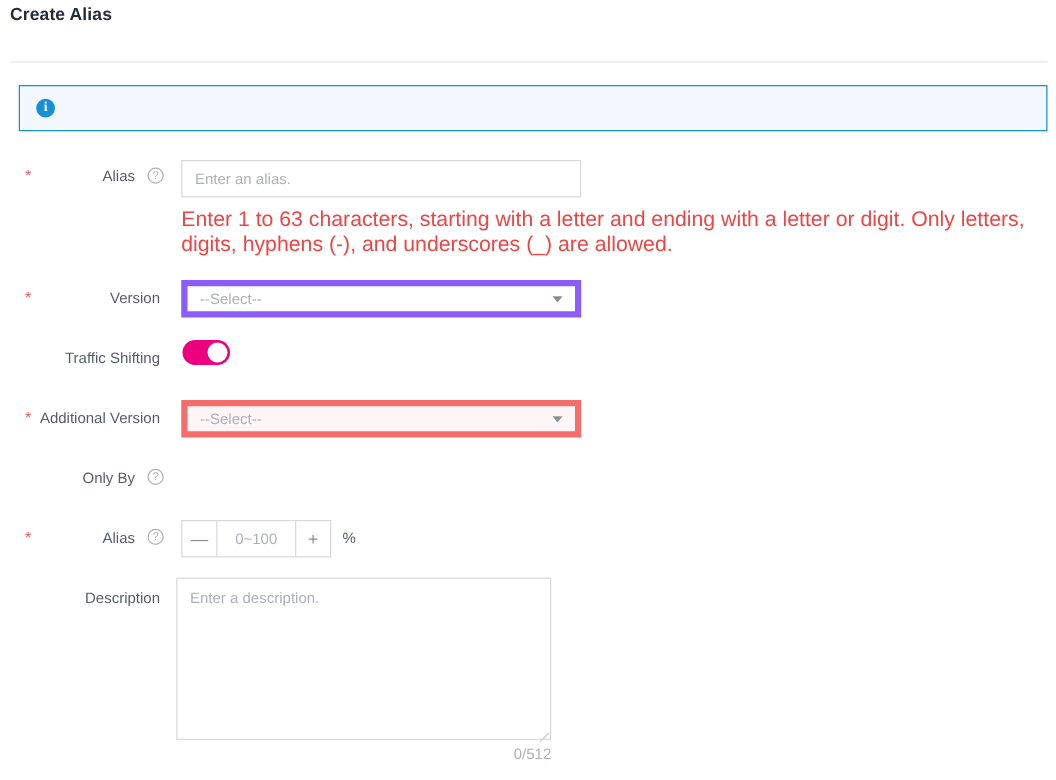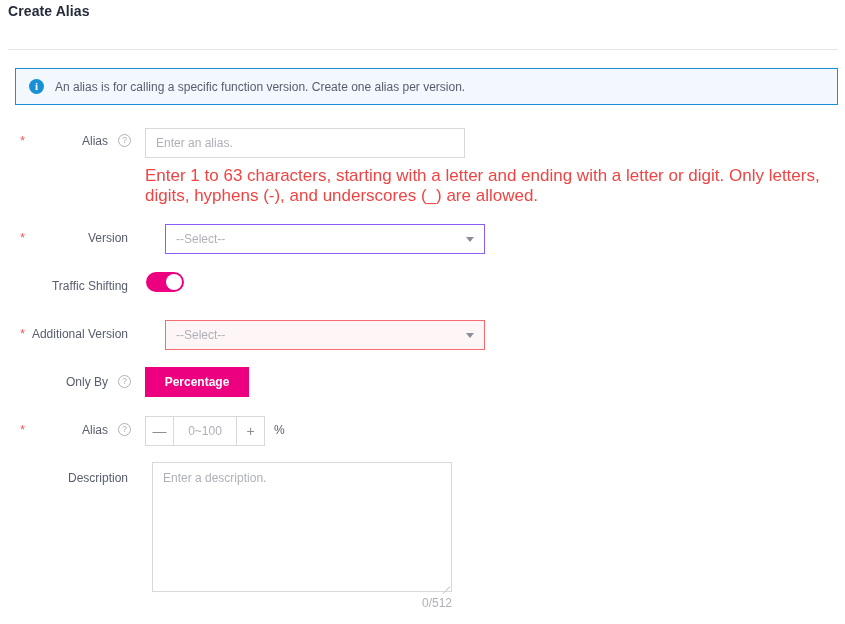--- a/index.html
+++ b/index.html
@@ -135,27 +135,26 @@
     font-size: 17px;
     color: #ef4444;
     line-height: 20px;
   }
 
   .select-box {
     position: absolute;
     left: 145px;
     width: 320px;
     height: 30px;
-    border: 1px solid #8b5cf6;
+    border: 5px solid #8b5cf6;
     background: #ffffff;
     display: flex;
     align-items: center;
     padding: 0 10px;
     cursor: pointer;
-    margin-left: 20px;
   }
   .select-box.error {
     border-color: #f56c6c;
     background: #fef6f6;
   }
   .select-value {
     font-size: 12px;
     color: #adb0b8;
     flex: 1;
   }
@@ -249,21 +248,21 @@
   .unit-suffix {
     position: absolute;
     left: 274px;
     font-size: 12px;
     color: #575d6c;
   }
 
   
   .textarea-wrap {
     position: absolute;
-    left: 152px;
+    left: 141px;
     top: 462px;
     width: 300px;
   }
   .textarea {
     width: 300px;
     height: 130px;
     border: 1px solid #d9d9d9;
     background: #ffffff;
     padding: 8px 10px;
     font-size: 12px;
@@ -299,21 +298,20 @@
   }
 </style>
 </head>
 <body>
 
 <div class="page-title">Create Alias</div>
 <div class="header-divider"></div>
 
 <div class="info-banner">
   <div class="info-icon">i</div>
-  <div class="info-text">An alias is for calling a specific function version. Create one alias per version.</div>
 </div>
 
 <div class="form">
 
   <div class="row" style="top:134px;">
     <span class="req-star">*</span>
     <div class="label-cell with-help" style="top:0;">Alias</div>
     <span class="help-icon" style="left:118px; top:0px;">?</span>
   </div>
   <input class="text-input" style="top: 128px;" type="text" placeholder="Enter an alias.">
@@ -342,21 +340,20 @@
   <div class="select-box error" style="top:320px;">
     <span class="select-value">--Select--</span>
     <span class="caret"></span>
   </div>
 
   <div class="row" style="top:375px;">
     <div class="label-cell with-help" style="top:0;">Only By</div>
     <span class="help-icon" style="left:118px; top:0px;">?</span>
   </div>
   <div class="segmented" style="top:367px;">
-    <div class="seg-item active">Percentage</div>
   </div>
 
   <div class="row" style="top:423px;">
     <span class="req-star">*</span>
     <div class="label-cell with-help" style="top:0;">Alias</div>
     <span class="help-icon" style="left:118px; top:0px;">?</span>
     <span class="unit-suffix" style="top:0;">%</span>
   </div>
   <div class="stepper" style="top:416px;">
     <div class="step-btn minus">—</div>

